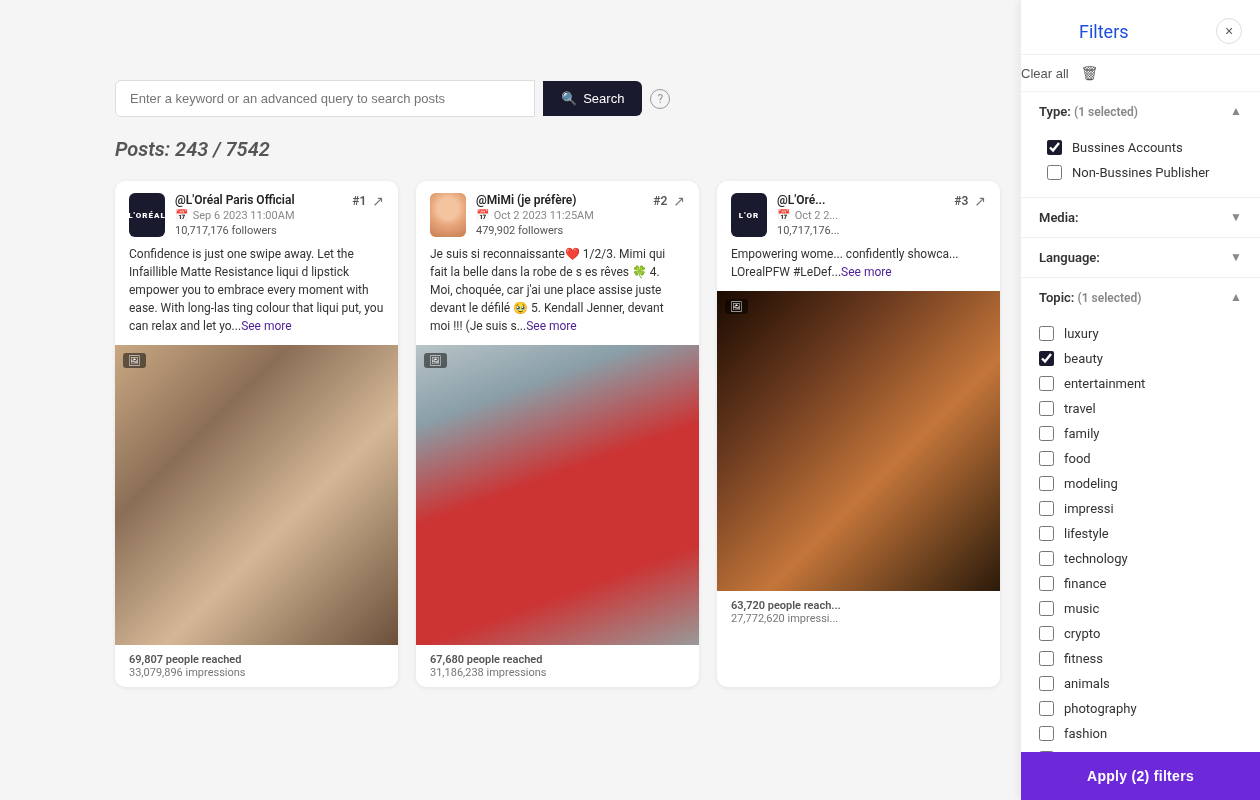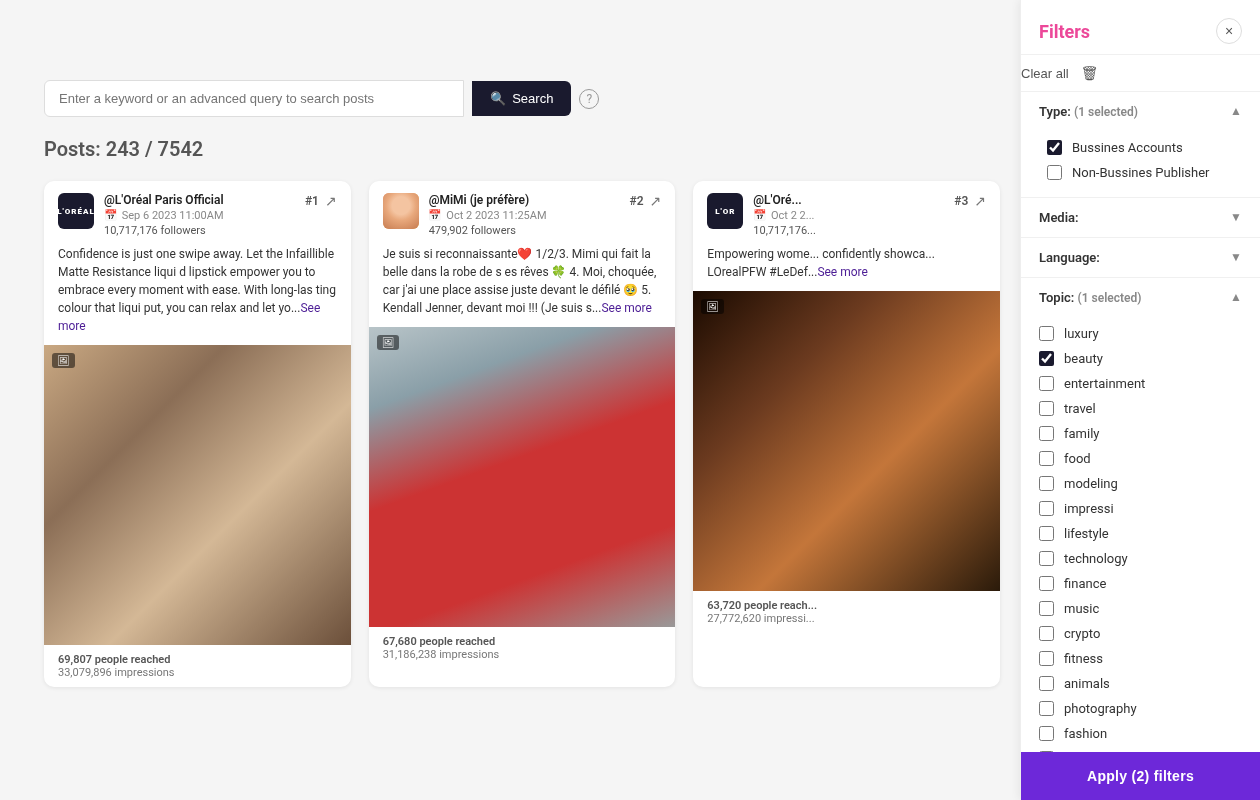--- a/index.html
+++ b/index.html
@@ -9,21 +9,21 @@
       width: 1260px;
       height: 800px;
       overflow: hidden;
       display: flex;
     }
 
     
     .main-content {
       flex: 1;
       background: #f5f5f5;
-      padding: 20px 20px 20px 44px;
+      padding: 20px 20px 20px 115px;
       overflow-y: auto;
     }
 
     .search-bar-row {
       display: flex;
       align-items: center;
       gap: 8px;
       margin-bottom: 20px;
       margin-top: 60px;
     }
@@ -65,21 +65,21 @@
       cursor: pointer;
     }
 
     .posts-count {
       font-size: 20px;
       font-weight: 600;
       color: #222;
       margin-bottom: 20px;
     }
 
-    .posts-count span { color: #555; }
+    .posts-count span { color: #555; font-style: italic; }
 
     
     .posts-grid {
       display: grid;
       grid-template-columns: repeat(3, 1fr);
       gap: 18px;
     }
 
     .post-card {
       background: white;
@@ -90,21 +90,21 @@
 
     .post-header {
       padding: 12px 14px 8px;
       display: flex;
       align-items: flex-start;
       gap: 10px;
     }
 
     .post-avatar {
       width: 36px;
-      height: 36px;
+      height: 44px;
       border-radius: 6px;
       background: #ccc;
       flex-shrink: 0;
       overflow: hidden;
       display: flex;
       align-items: center;
       justify-content: center;
       font-size: 10px;
       color: #666;
     }
@@ -236,22 +236,23 @@
     .filter-header {
       display: flex;
       align-items: center;
       justify-content: space-between;
       padding: 18px 18px 10px;
       border-bottom: 1px solid #f0f0f0;
     }
 
     .filter-title {
       font-size: 18px;
-      font-weight: 700;
-      color: #ec4899;
+      font-weight: 400;
+      color: #1d4ed8;
+      margin-left: 40px;
     }
 
     .close-btn {
       width: 26px;
       height: 26px;
       border-radius: 50%;
       border: 1px solid #ddd;
       background: white;
       display: flex;
       align-items: center;

